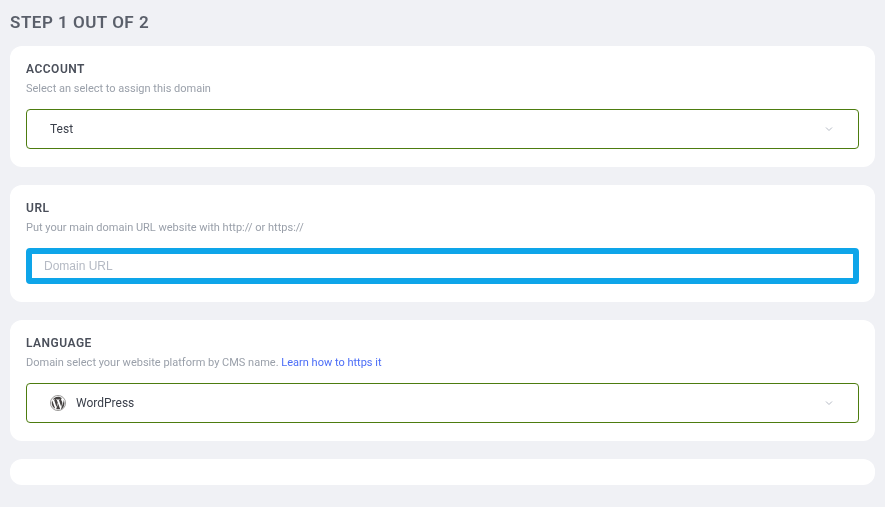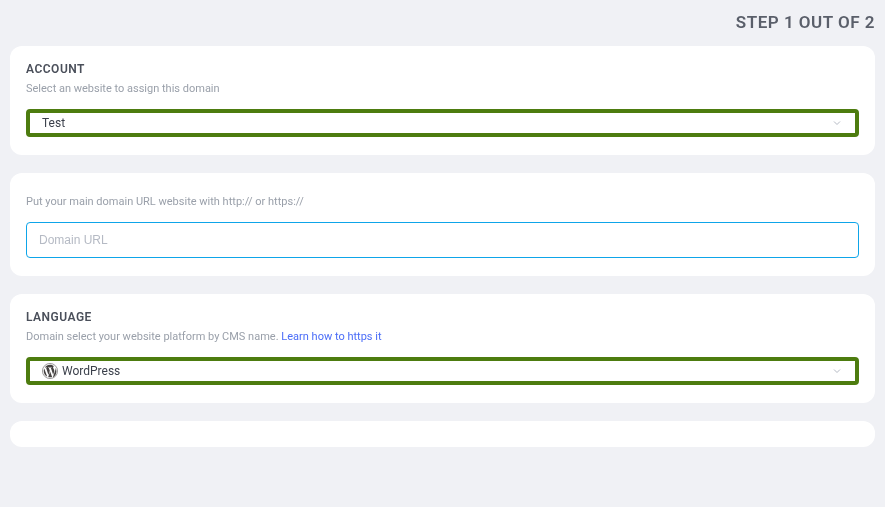--- a/index.html
+++ b/index.html
@@ -13,21 +13,20 @@
       padding: 0;
       width: 885px;
       color: #3a3f4a;
     }
     .page-title {
       font-size: 17px;
       font-weight: 600;
       color: #5a5f6a;
       letter-spacing: 0.5px;
       padding: 12px 10px 14px 10px;
-      text-align: right;
     }
     .card {
       background: #ffffff;
       margin: 0 10px 18px 10px;
       padding: 16px 16px 18px 16px;
       border-radius: 12px;
     }
     .section-header {
       font-size: 12px;
       font-weight: 600;
@@ -39,40 +38,40 @@
       color: #9aa0aa;
       margin-top: 6px;
       margin-bottom: 14px;
     }
     .section-sub a {
       color: #4a6cf7;
       text-decoration: none;
     }
     .select-wrap {
       position: relative;
-      border: 4px solid #4d7c0f;
+      border: 1px solid #4d7c0f;
       border-radius: 4px;
-      height: 28px;
+      height: 40px;
       display: flex;
       align-items: center;
-      padding: 0 12px;
+      padding: 0 23px;
       background: #fff;
       cursor: pointer;
     }
     .select-value {
       font-size: 12px;
       color: #3a3f4a;
       flex: 1;
     }
     .chevron {
       color: #b5bac4;
       display: flex;
     }
     .input-wrap {
-      border: 1px solid #0ea5e9;
+      border: 6px solid #0ea5e9;
       border-radius: 4px;
       height: 36px;
       display: flex;
       align-items: center;
       padding: 0 12px;
       background: #fff;
     }
     .text-input {
       border: none;
       outline: none;
@@ -80,45 +79,46 @@
       color: #3a3f4a;
       width: 100%;
       background: transparent;
     }
     .text-input::placeholder {
       color: #b5bac4;
     }
     .platform-select .select-value {
       display: flex;
       align-items: center;
-      gap: 4px;
+      gap: 10px;
     }
     .wp-icon {
       display: inline-flex;
     }
   </style>
 </head>
 <body>
 
 <div class="page-title">STEP 1 OUT OF 2</div>
 
 <div class="card">
   <div class="section-header">ACCOUNT</div>
-  <div class="section-sub">Select an website to assign this domain</div>
+  <div class="section-sub">Select an select to assign this domain</div>
   <div class="select-wrap">
     <span class="select-value">Test</span>
     <span class="chevron">
       <svg width="12" height="12" viewBox="0 0 24 24" fill="none" stroke="currentColor" stroke-width="2">
           <polyline points="6 9 12 15 18 9"></polyline>
         </svg>
     </span>
   </div>
 </div>
 
 <div class="card">
+  <div class="section-header">URL</div>
   <div class="section-sub">Put your main domain URL website with http:// or https://</div>
   <div class="input-wrap">
     <input class="text-input" type="text" placeholder="Domain URL" style="">
   </div>
 </div>
 
 <div class="card">
   <div class="section-header">LANGUAGE</div>
   <div class="section-sub">
     <span>Domain select your website platform by CMS name.  </span><a href="#">Learn how to https it</a>

